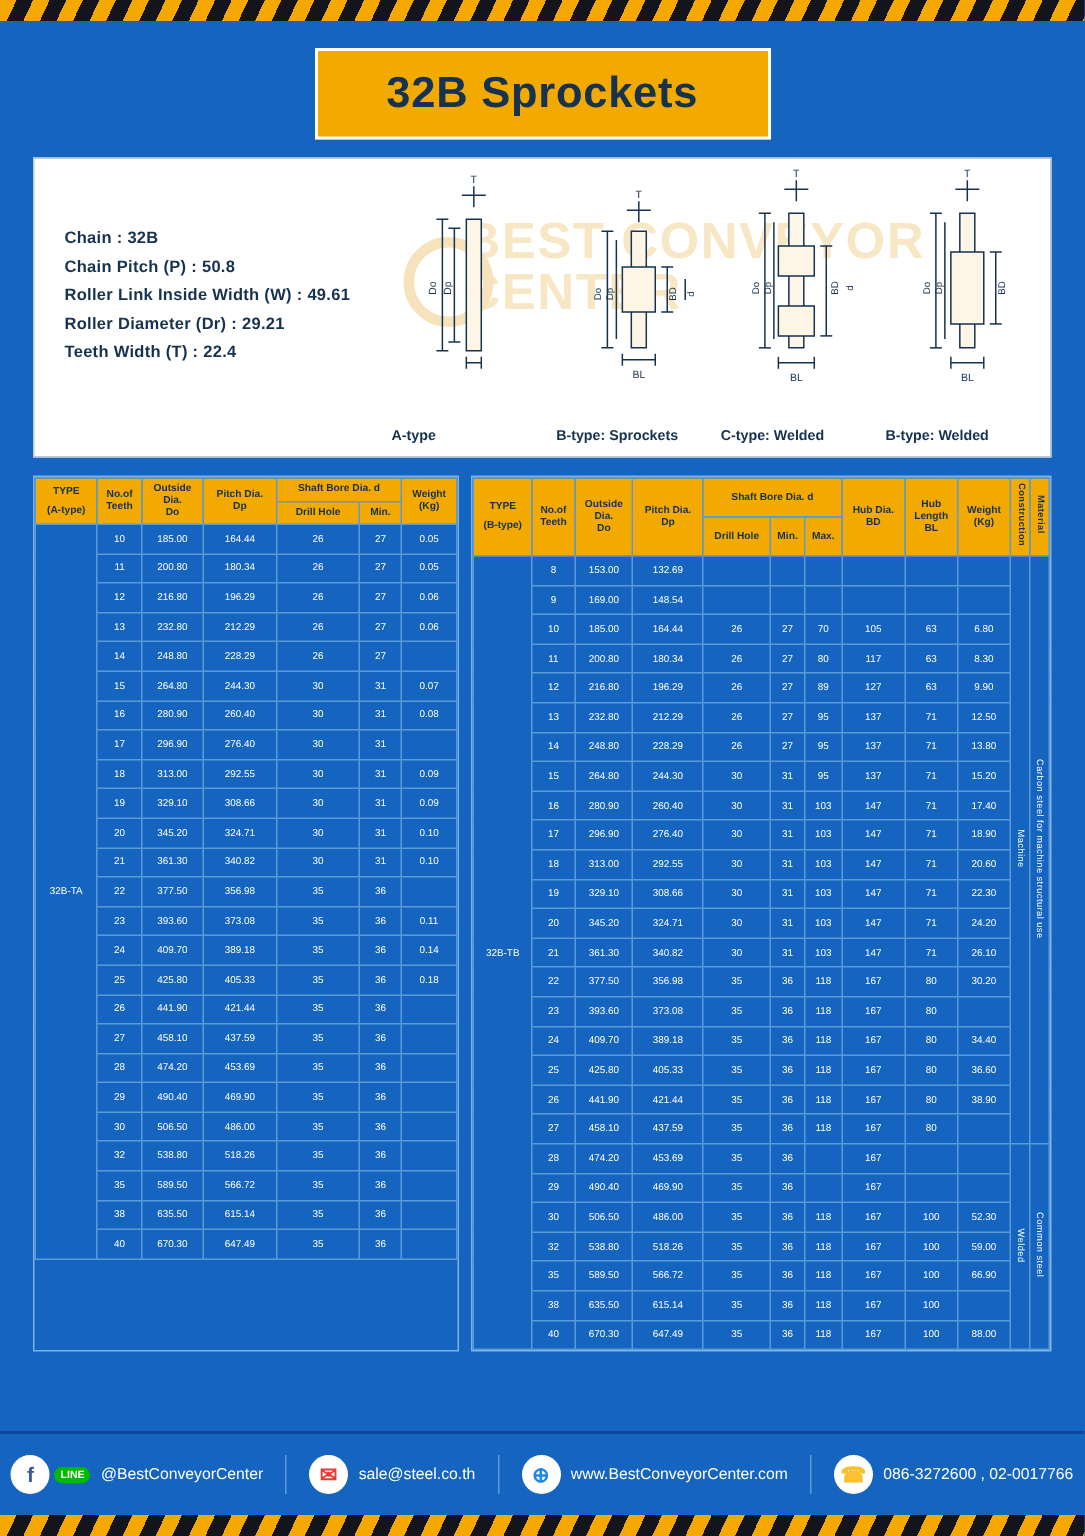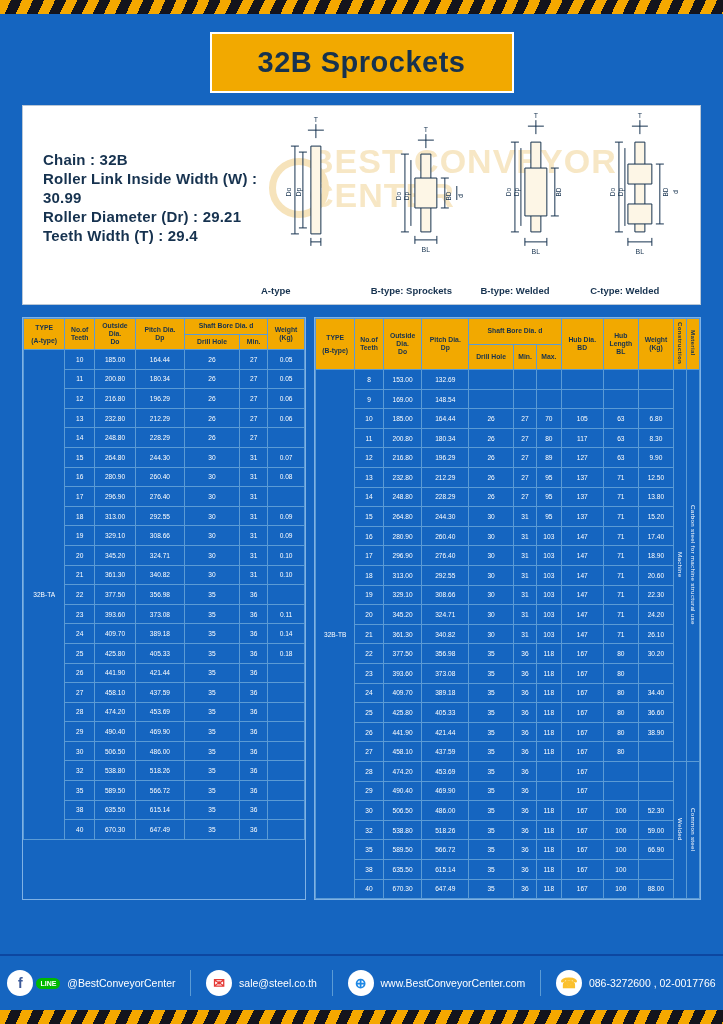--- a/index.html
+++ b/index.html
@@ -39,21 +39,21 @@
     background:#fff;
     border:1px solid #b9c7d6;
     height:200px;
     margin:0 12px 12px 12px;
     display:flex;
     position:relative;
     overflow:hidden;
   }
   .spec-left { width:238px; padding:44px 0 0 20px; }
   .spec-left div {
-    font-size:15px; font-weight:bold; color:#16324f;
+    font-size:11px; font-weight:bold; color:#16324f;
     line-height:19px; letter-spacing:.2px;
   }
   .spec-right { flex:1; position:relative; }
   .watermark {
     position:absolute; left:48px; top:38px;
     font-size:34px; font-weight:bold; color:#f6e3bb;
     line-height:34px; letter-spacing:1px;
     opacity:.85; pointer-events:none;
   }
   .wm-ring {
@@ -131,23 +131,24 @@
 
 <div class="page">
 
   <div class="title-wrap">
     <div class="title">32B Sprockets</div>
   </div>
 
   <div class="specbox">
     <div class="spec-left">
       <div>Chain  : 32B</div>
-      <div>Roller Link Inside Width (W) : 30.99</div>
+      <div>Chain Pitch (P)  :  50.8</div>
+      <div>Roller Link Inside Width (W) : 49.61</div>
       <div>Roller Diameter (Dr)  : 29.21</div>
-      <div>Teeth Width (T)  :  29.4</div>
+      <div>Teeth Width (T)  :  22.4</div>
     </div>
     <div class="spec-right">
       <div class="wm-ring"></div>
       <div class="watermark">BEST CONVEYOR CENTER</div>
       <div class="dgrid">
 
         <div class="dcell">
           <svg class="draw" viewBox="0 0 110 160">
             <g stroke="#16324f" fill="none" stroke-width="1">
               <line x1="55" y1="12" x2="55" y2="26"></line>
@@ -195,47 +196,20 @@
             <text x="80" y="84" font-size="6.5" text-anchor="middle" fill="#16324f" transform="rotate(-90 80 84)">BD</text>
             <text x="92" y="84" font-size="6.5" text-anchor="middle" fill="#16324f" transform="rotate(-90 92 84)">d</text>
             <text x="55" y="140" font-size="7" text-anchor="middle" fill="#16324f">BL</text>
           </svg>
           <div class="dcaption">B-type: Sprockets</div>
         </div>
 
         <div class="dcell">
           <svg class="draw" viewBox="0 0 110 160">
             <g stroke="#16324f" fill="none" stroke-width="1">
-              <line x1="55" y1="8" x2="55" y2="22"></line>
-              <line x1="47" y1="14" x2="63" y2="14"></line>
-              <path d="M50 30 L60 30 L60 120 L50 120 Z" fill="#fdf6e6"></path>
-              <path d="M44 56 L66 56 L66 104 L44 104 Z" fill="#fdf6e6"></path>
-              <line x1="34" y1="30" x2="34" y2="120"></line>
-              <line x1="40" y1="36" x2="40" y2="114"></line>
-              <line x1="30" y1="30" x2="38" y2="30"></line>
-              <line x1="30" y1="120" x2="38" y2="120"></line>
-              <line x1="74" y1="56" x2="74" y2="104"></line>
-              <line x1="70" y1="56" x2="78" y2="56"></line>
-              <line x1="70" y1="104" x2="78" y2="104"></line>
-              <line x1="44" y1="130" x2="66" y2="130"></line>
-              <line x1="44" y1="126" x2="44" y2="134"></line>
-              <line x1="66" y1="126" x2="66" y2="134"></line>
-            </g>
-            <text x="55" y="6" font-size="7" text-anchor="middle" fill="#16324f">T</text>
-            <text x="30" y="80" font-size="6.5" text-anchor="middle" fill="#16324f" transform="rotate(-90 30 80)">Do</text>
-            <text x="38" y="80" font-size="6.5" text-anchor="middle" fill="#16324f" transform="rotate(-90 38 80)">Dp</text>
-            <text x="80" y="80" font-size="6.5" text-anchor="middle" fill="#16324f" transform="rotate(-90 80 80)">BD</text>
-            <text x="55" y="142" font-size="7" text-anchor="middle" fill="#16324f">BL</text>
-          </svg>
-          <div class="dcaption">B-type: Welded</div>
-        </div>
-
-        <div class="dcell">
-          <svg class="draw" viewBox="0 0 110 160">
-            <g stroke="#16324f" fill="none" stroke-width="1">
               <line x1="50" y1="8" x2="50" y2="22"></line>
               <line x1="42" y1="14" x2="58" y2="14"></line>
               <path d="M45 30 L55 30 L55 120 L45 120 Z" fill="#fdf6e6"></path>
               <path d="M38 52 L62 52 L62 72 L38 72 Z" fill="#fdf6e6"></path>
               <path d="M38 92 L62 92 L62 112 L38 112 Z" fill="#fdf6e6"></path>
               <line x1="29" y1="30" x2="29" y2="120"></line>
               <line x1="35" y1="36" x2="35" y2="114"></line>
               <line x1="25" y1="30" x2="33" y2="30"></line>
               <line x1="25" y1="120" x2="33" y2="120"></line>
               <line x1="70" y1="52" x2="70" y2="112"></line>
@@ -247,20 +221,47 @@
             </g>
             <text x="50" y="6" font-size="7" text-anchor="middle" fill="#16324f">T</text>
             <text x="25" y="80" font-size="6.5" text-anchor="middle" fill="#16324f" transform="rotate(-90 25 80)">Do</text>
             <text x="33" y="80" font-size="6.5" text-anchor="middle" fill="#16324f" transform="rotate(-90 33 80)">Dp</text>
             <text x="78" y="80" font-size="6.5" text-anchor="middle" fill="#16324f" transform="rotate(-90 78 80)">BD</text>
             <text x="88" y="80" font-size="6.5" text-anchor="middle" fill="#16324f" transform="rotate(-90 88 80)">d</text>
             <text x="50" y="142" font-size="7" text-anchor="middle" fill="#16324f">BL</text>
           </svg>
           <div class="dcaption">C-type: Welded</div>
         </div>
+
+        <div class="dcell">
+          <svg class="draw" viewBox="0 0 110 160">
+            <g stroke="#16324f" fill="none" stroke-width="1">
+              <line x1="55" y1="8" x2="55" y2="22"></line>
+              <line x1="47" y1="14" x2="63" y2="14"></line>
+              <path d="M50 30 L60 30 L60 120 L50 120 Z" fill="#fdf6e6"></path>
+              <path d="M44 56 L66 56 L66 104 L44 104 Z" fill="#fdf6e6"></path>
+              <line x1="34" y1="30" x2="34" y2="120"></line>
+              <line x1="40" y1="36" x2="40" y2="114"></line>
+              <line x1="30" y1="30" x2="38" y2="30"></line>
+              <line x1="30" y1="120" x2="38" y2="120"></line>
+              <line x1="74" y1="56" x2="74" y2="104"></line>
+              <line x1="70" y1="56" x2="78" y2="56"></line>
+              <line x1="70" y1="104" x2="78" y2="104"></line>
+              <line x1="44" y1="130" x2="66" y2="130"></line>
+              <line x1="44" y1="126" x2="44" y2="134"></line>
+              <line x1="66" y1="126" x2="66" y2="134"></line>
+            </g>
+            <text x="55" y="6" font-size="7" text-anchor="middle" fill="#16324f">T</text>
+            <text x="30" y="80" font-size="6.5" text-anchor="middle" fill="#16324f" transform="rotate(-90 30 80)">Do</text>
+            <text x="38" y="80" font-size="6.5" text-anchor="middle" fill="#16324f" transform="rotate(-90 38 80)">Dp</text>
+            <text x="80" y="80" font-size="6.5" text-anchor="middle" fill="#16324f" transform="rotate(-90 80 80)">BD</text>
+            <text x="55" y="142" font-size="7" text-anchor="middle" fill="#16324f">BL</text>
+          </svg>
+          <div class="dcaption">B-type: Welded</div>
+        </div>
       </div>
     </div>
   </div>
 
   <div class="tables">
 
     <div class="tbl-wrap left">
       <table>
         <thead>
           <tr>

